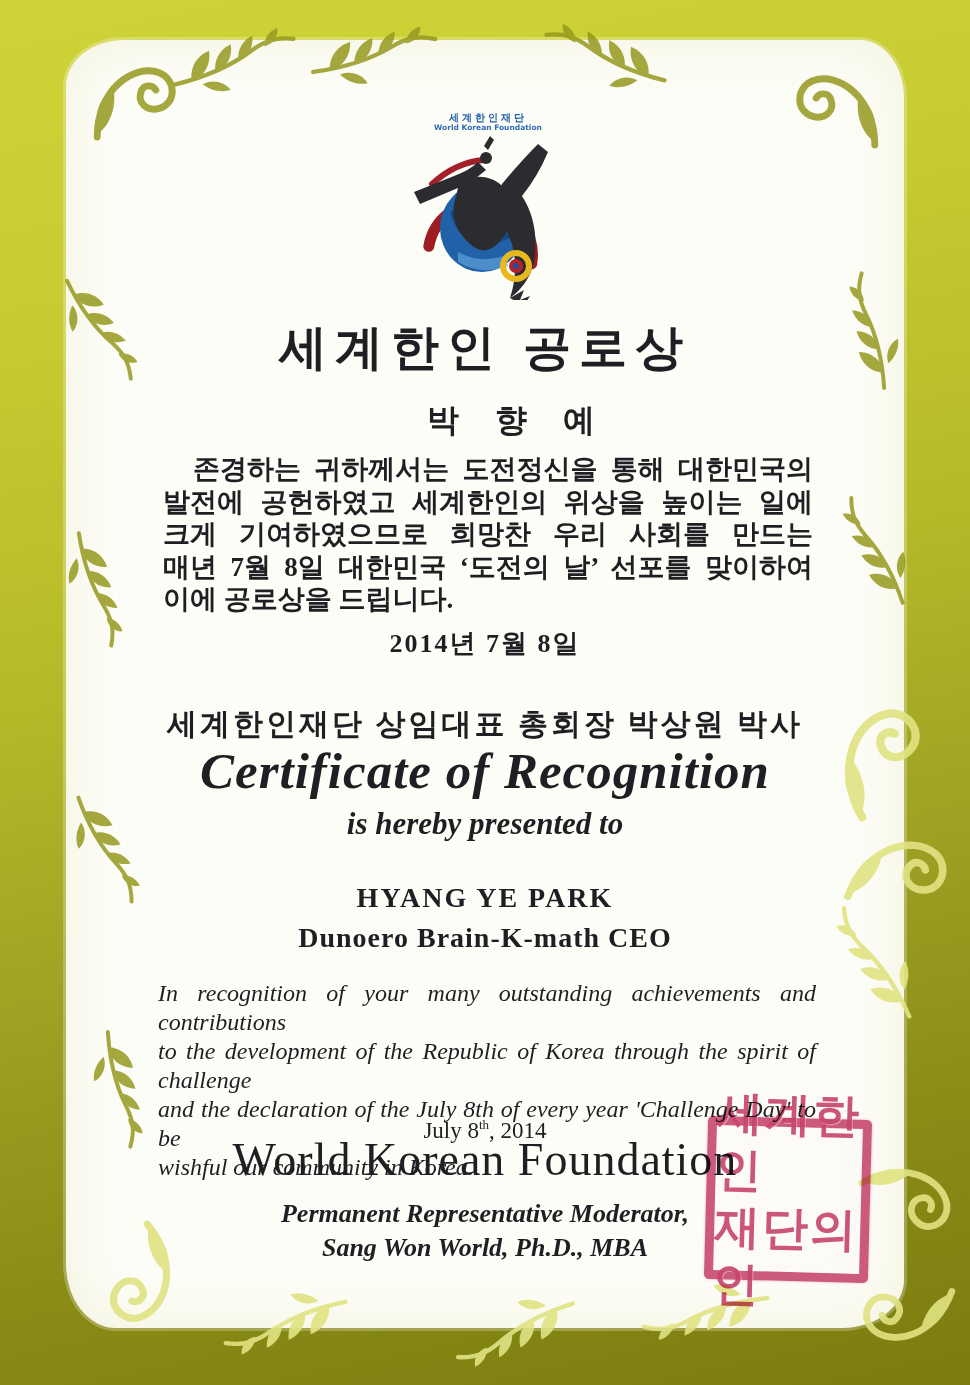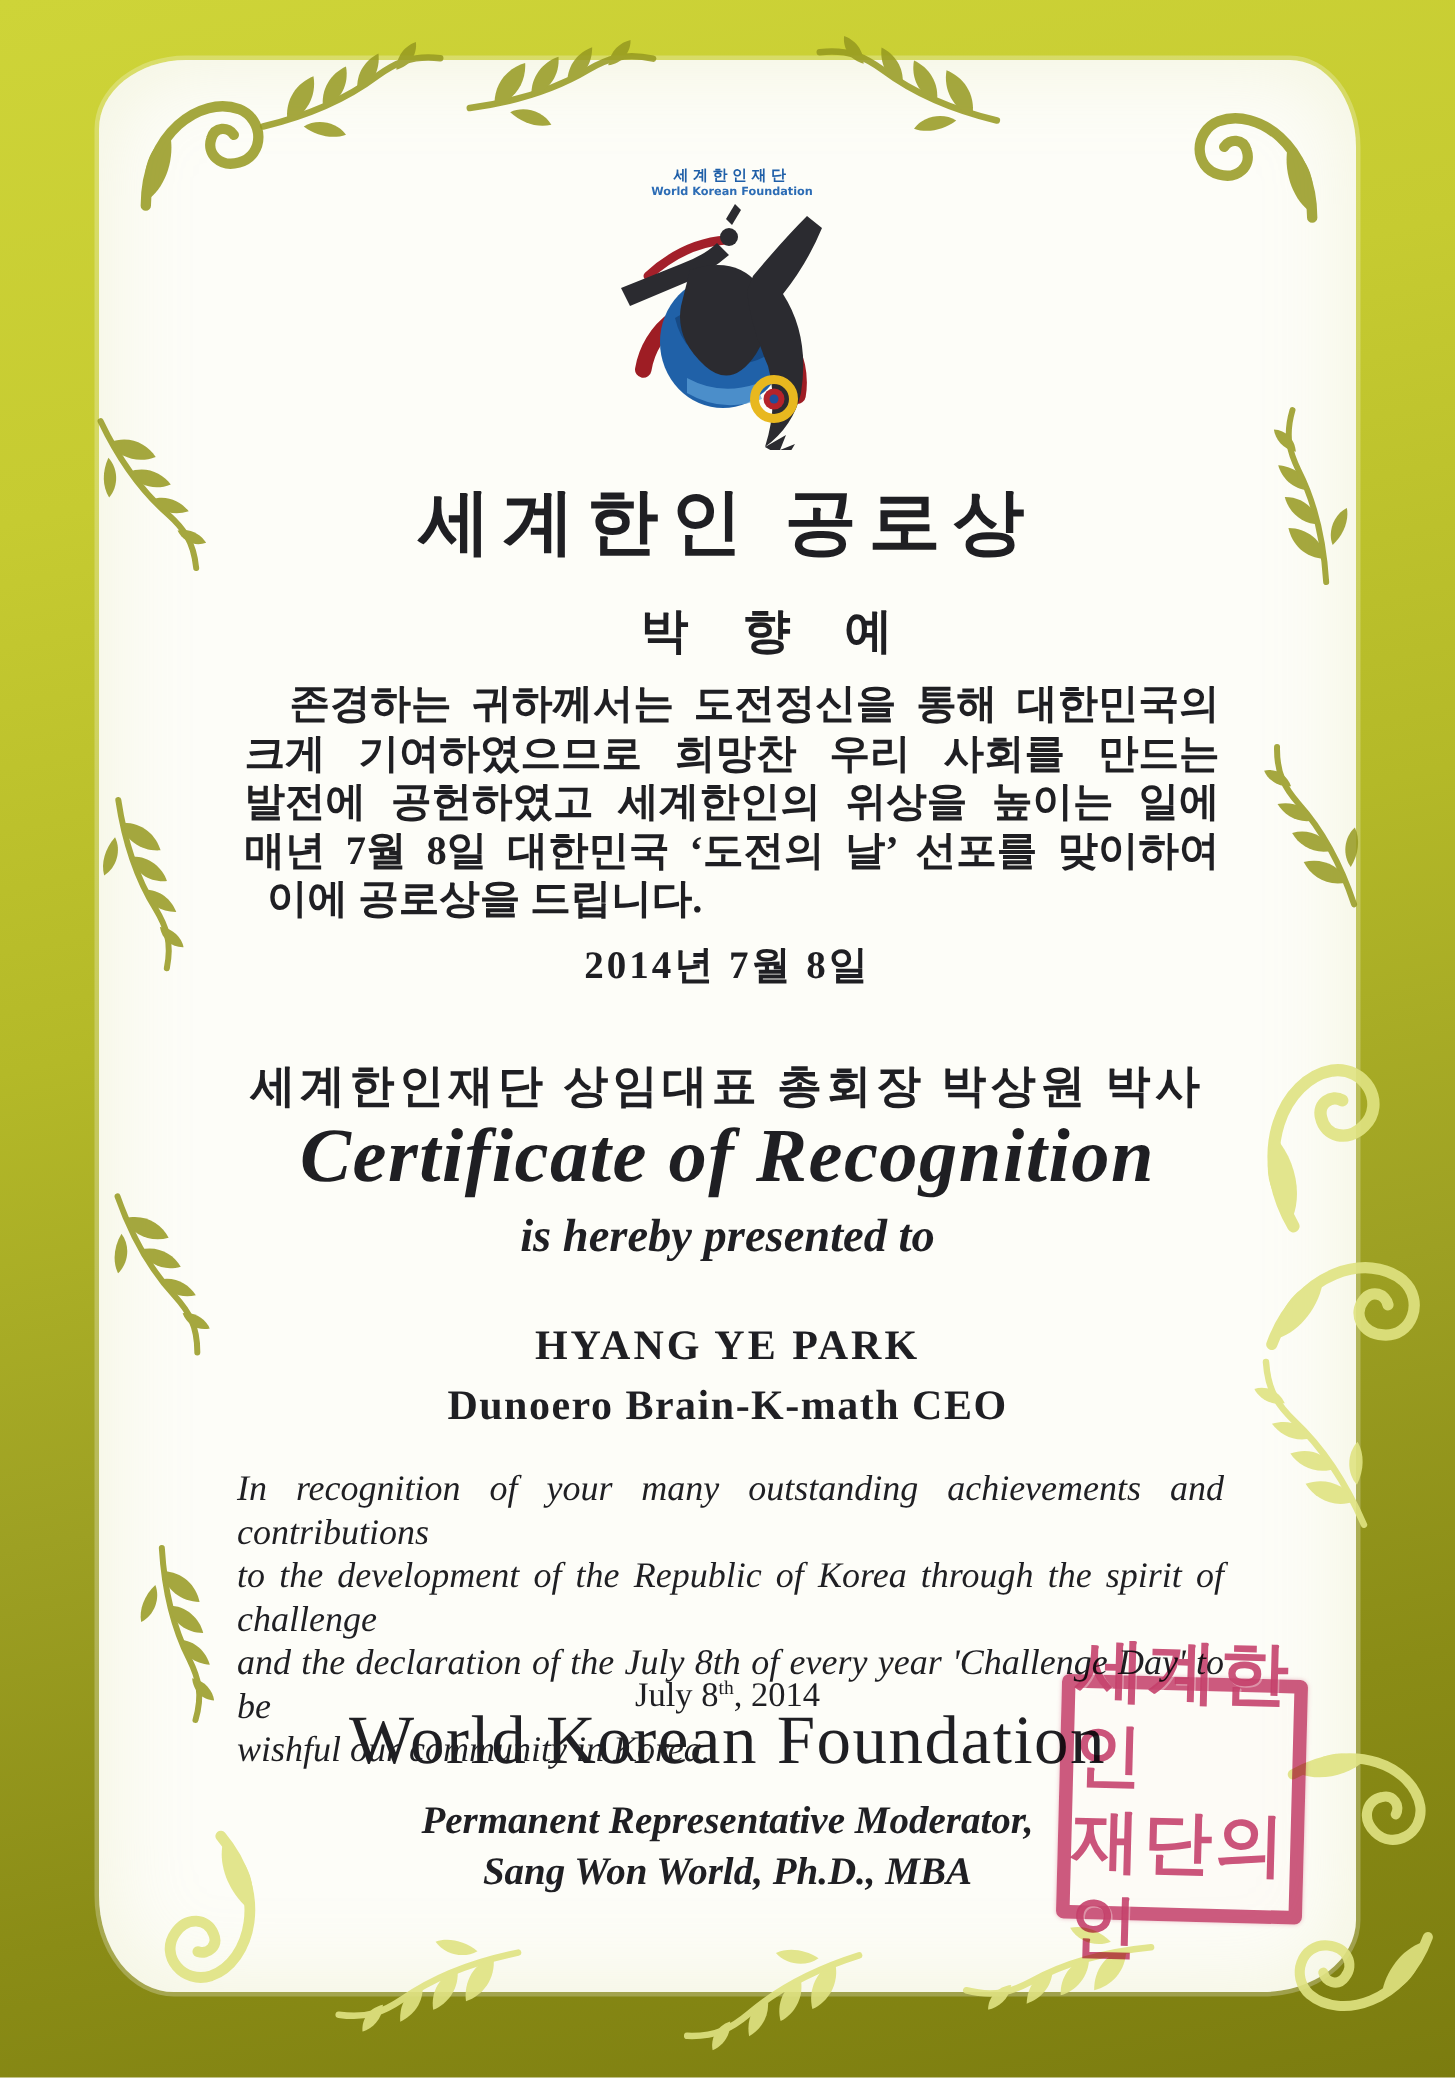--- a/index.html
+++ b/index.html
@@ -19,21 +19,21 @@
   .ol{color:#e0e382;opacity:.9;}
   .abs{position:absolute;left:0;width:100%;text-align:center;}
   .logo-wrap{position:absolute;left:398px;top:112px;width:180px;height:192px;text-align:center;}
   .logo-kr{font-family:"DejaVu Sans",sans-serif;font-size:10px;font-weight:700;color:#1f5fa8;letter-spacing:3px;line-height:11px;}
   .logo-en{font-family:"DejaVu Sans",sans-serif;font-size:7.5px;font-weight:700;color:#2c6cb5;line-height:9px;}
   .title-kr{top:316px;font-size:48px;font-weight:700;letter-spacing:8px;}
   .name-kr{top:399px;font-size:32px;font-weight:700;letter-spacing:14px;margin-left:33px;}
   .body-kr{position:absolute;left:163px;top:453px;width:650px;font-size:27px;font-weight:600;line-height:32.5px;}
   .kline{text-align:justify;text-align-last:justify;}
   .kline.first{text-indent:30px;}
-  .kline.last{text-align-last:left;margin-left:15px;}
+  .kline.last{text-align-last:left;}
   .date-kr{top:626px;font-size:26px;font-weight:600;letter-spacing:2px;}
   .issuer-kr{top:704px;font-size:30px;font-weight:700;letter-spacing:3px;}
   .cert-title{top:742px;font-size:51px;font-style:italic;font-weight:600;letter-spacing:1px;}
   .presented{top:806px;font-size:31px;font-style:italic;font-weight:600;}
   .rec-name{top:882px;font-size:28px;font-weight:700;letter-spacing:2px;}
   .rec-title{top:922px;font-size:28px;font-weight:700;letter-spacing:1px;}
   .body-en{position:absolute;left:158px;top:979px;width:658px;font-size:24px;font-style:italic;font-weight:500;line-height:29px;}
   .eline{text-align:justify;text-align-last:justify;}
   .eline.last{text-align-last:left;}
   .date-en{top:1117px;font-size:23px;}
@@ -115,22 +115,22 @@
     <circle cx="118" cy="134" r="7" fill="#b5232a"></circle>
     <circle cx="118" cy="134" r="3" fill="#1f4f9c"></circle>
   </svg>
 </div>
 
 <div class="abs title-kr">세계한인 공로상</div>
 <div class="abs name-kr">박  향  예</div>
 
 <div class="body-kr">
   <div class="kline first">존경하는 귀하께서는 도전정신을 통해 대한민국의</div>
+  <div class="kline">발전에 공헌하였고 세계한인의 위상을 높이는 일에</div>
   <div class="kline">크게 기여하였으므로 희망찬 우리 사회를 만드는</div>
-  <div class="kline">발전에 공헌하였고 세계한인의 위상을 높이는 일에</div>
   <div class="kline">매년 7월 8일 대한민국 ‘도전의 날’ 선포를 맞이하여</div>
   <div class="kline last">이에 공로상을 드립니다.</div>
 </div>
 
 <div class="abs date-kr">2014년  7월  8일</div>
 <div class="abs issuer-kr">세계한인재단 상임대표 총회장 박상원 박사</div>
 
 <div class="abs cert-title">Certificate of Recognition</div>
 <div class="abs presented">is hereby presented to</div>
 <div class="abs rec-name">HYANG YE PARK</div>

